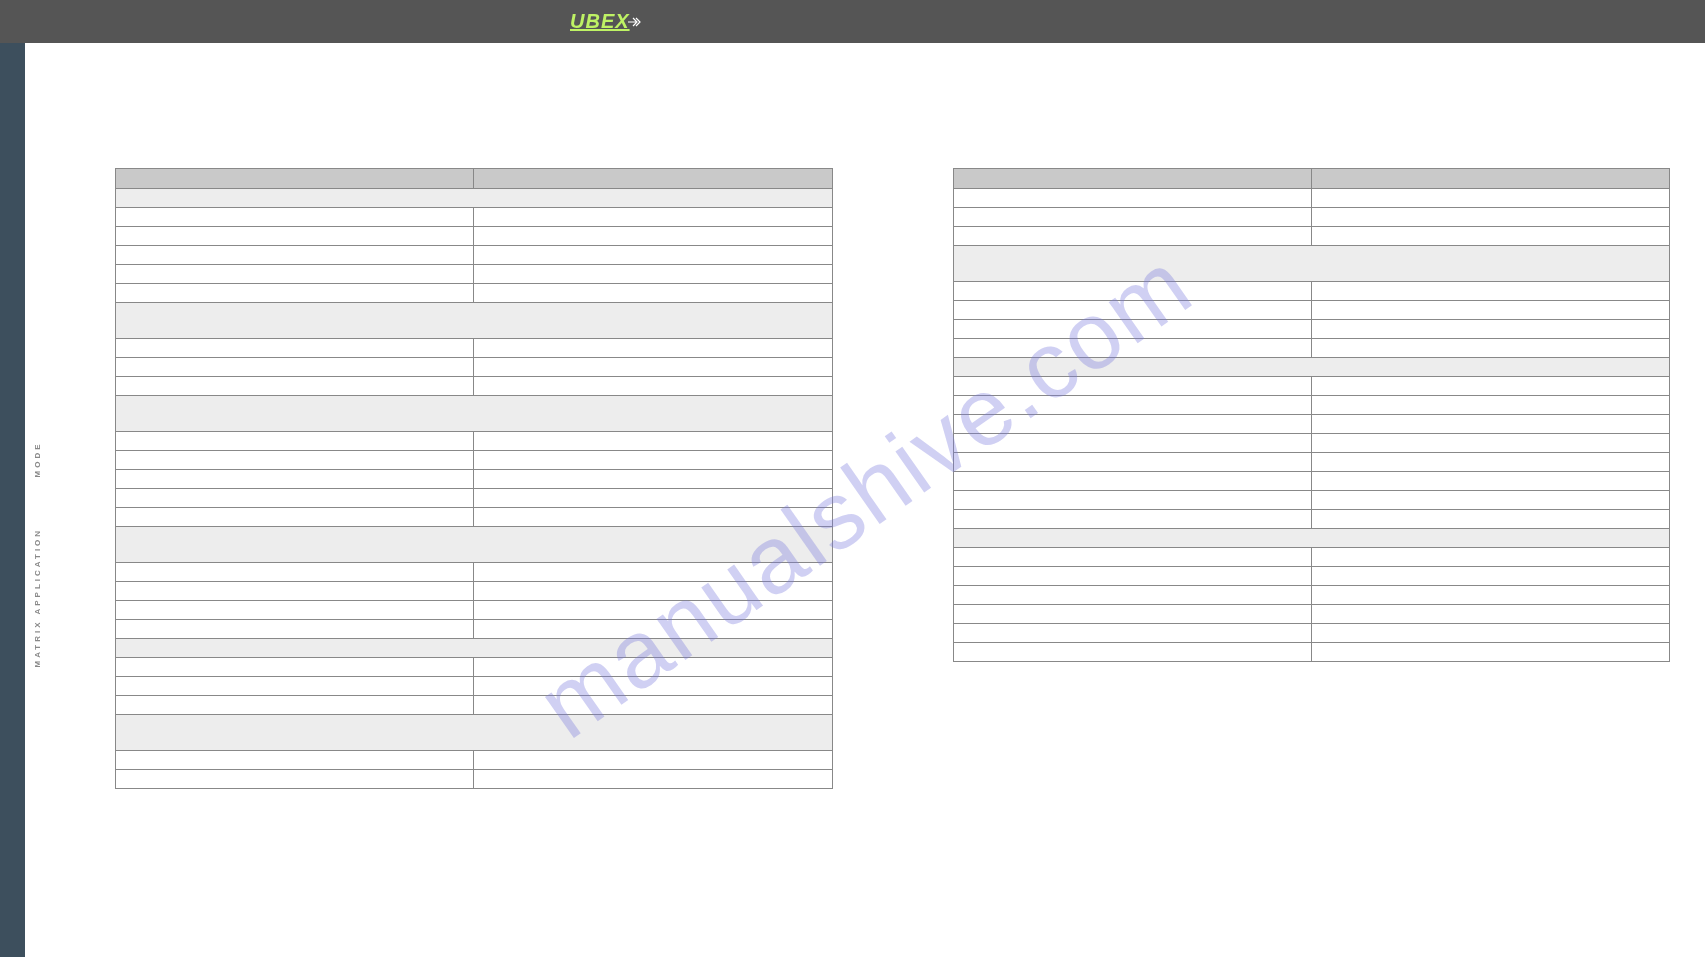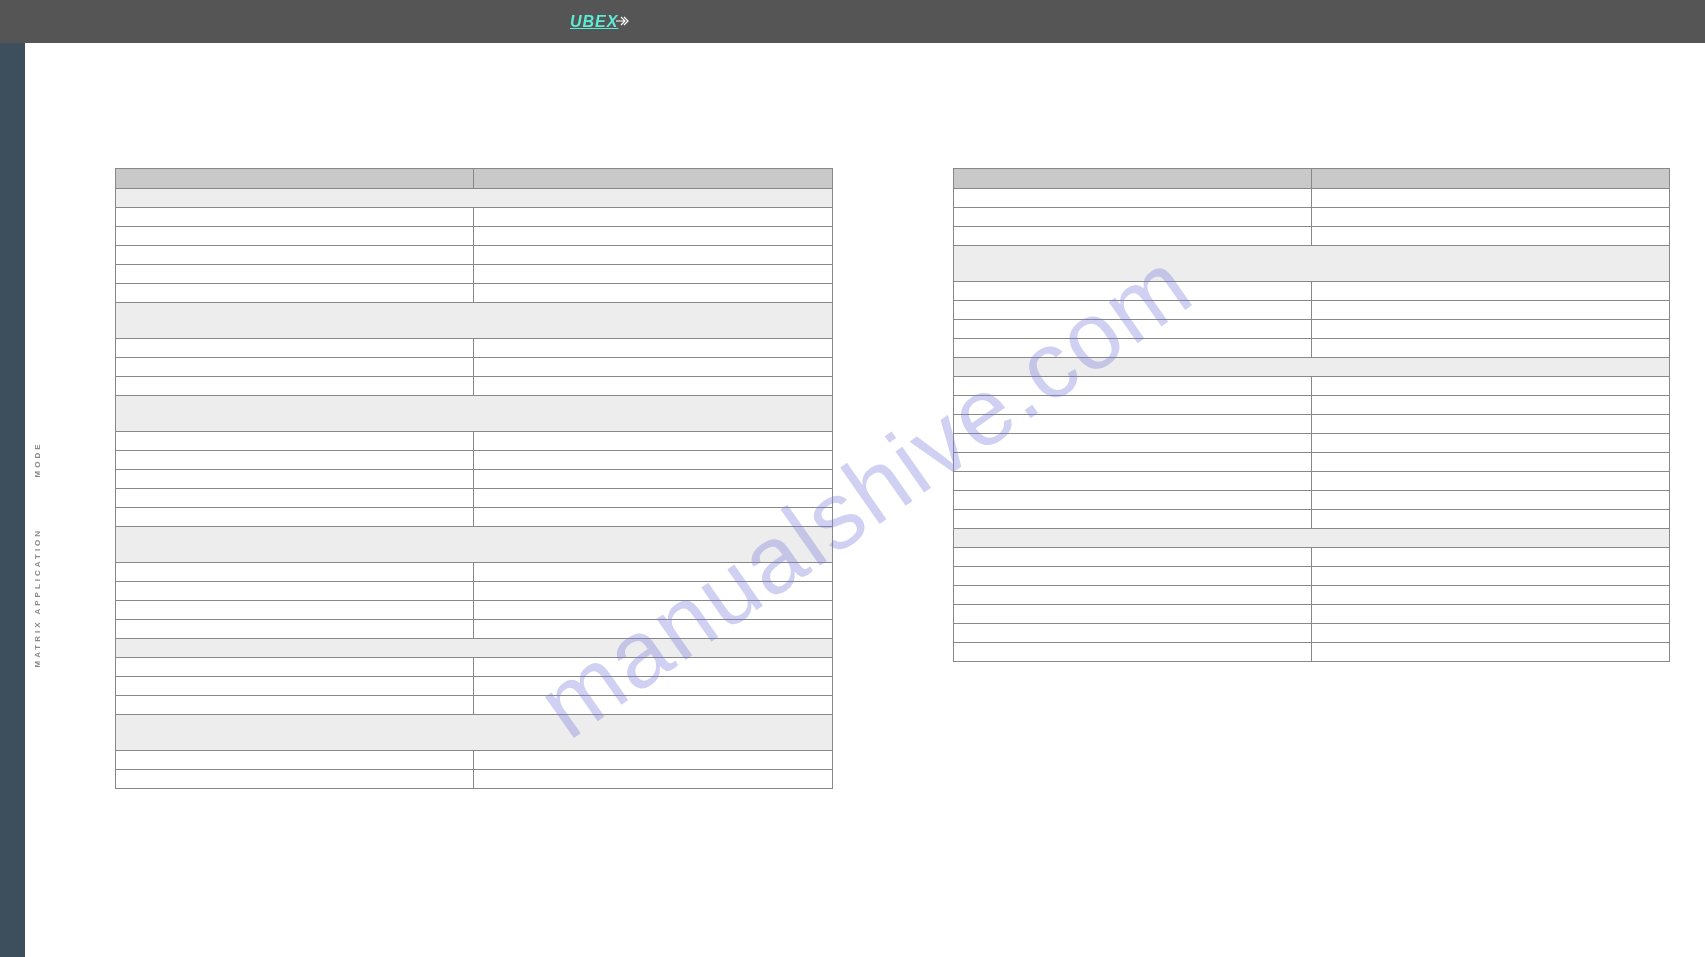--- a/index.html
+++ b/index.html
@@ -13,24 +13,24 @@
   }
   .topbar {
     width: 100%;
     height: 43px;
     background: #555555;
     display: flex;
     align-items: center;
     padding-left: 570px;
   }
   .logo {
-    color: #5eead4;
+    color: #bef264;
     font-weight: bold;
     font-style: italic;
-    font-size: 16px;
+    font-size: 20px;
     text-decoration: underline;
     letter-spacing: 1px;
     display: flex;
     align-items: center;
   }
   .logo-arrow {
     display: inline-block;
     margin-left: -2px;
   }
   .page-wrap {

